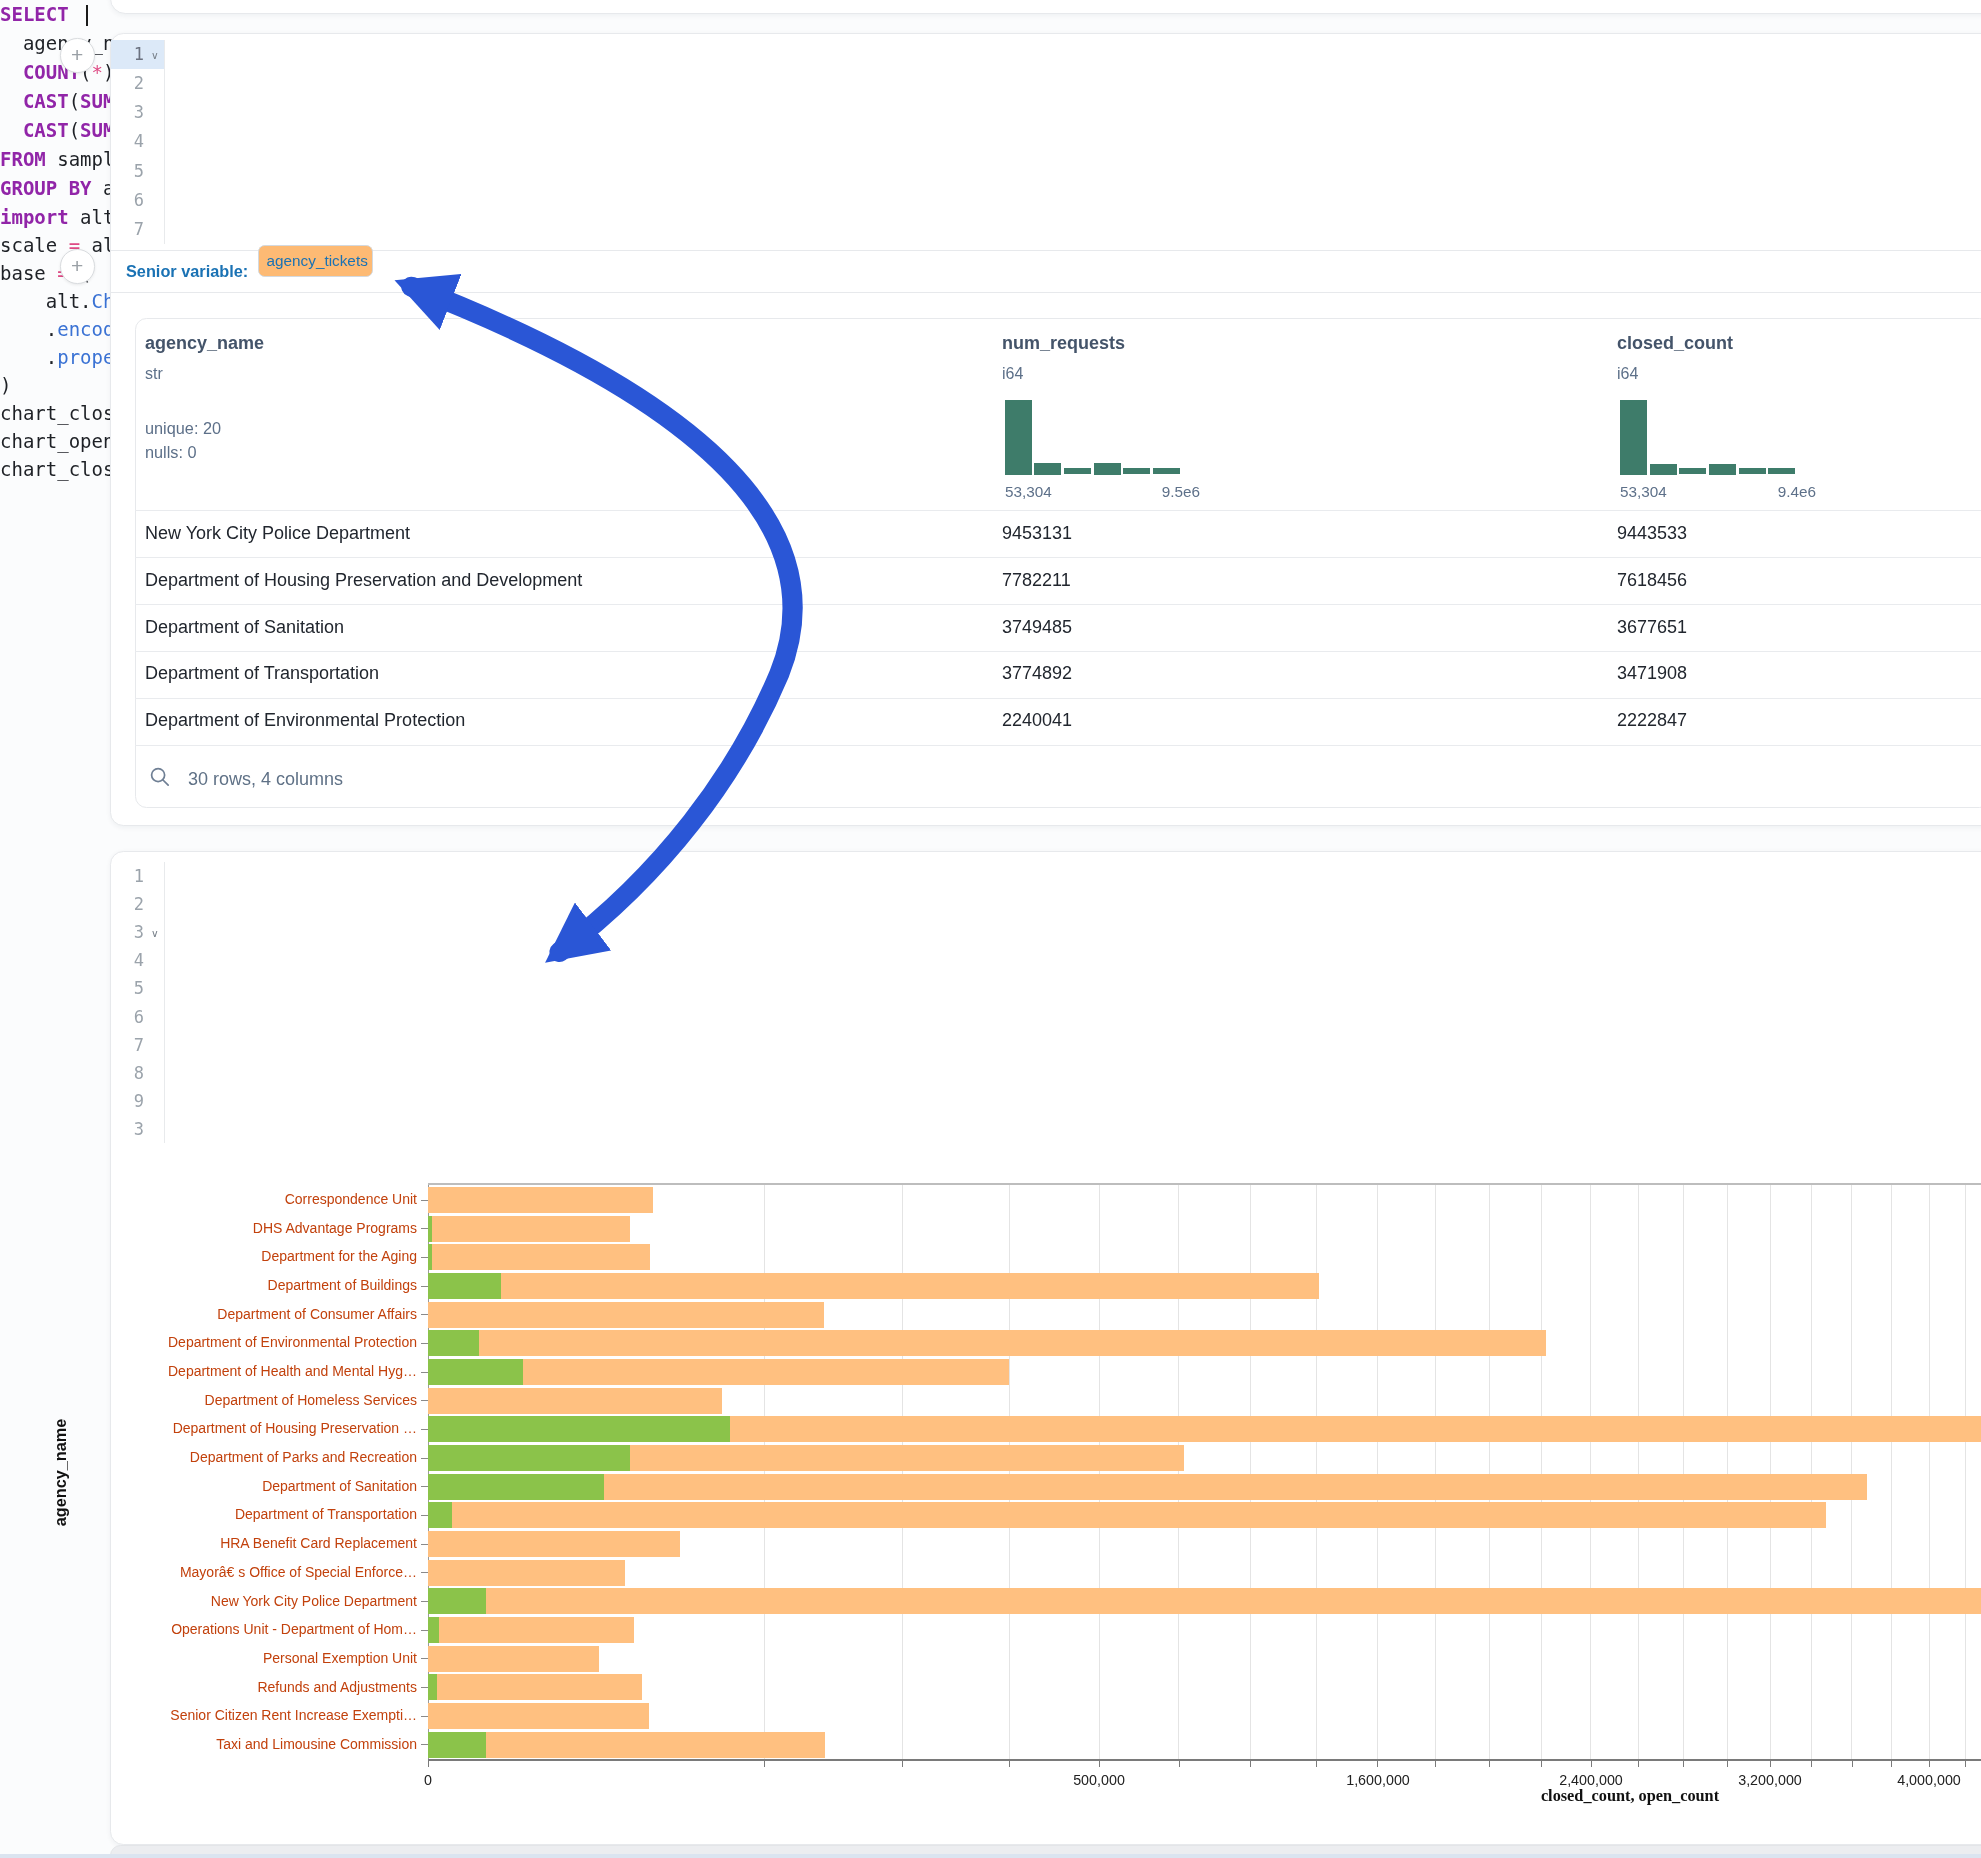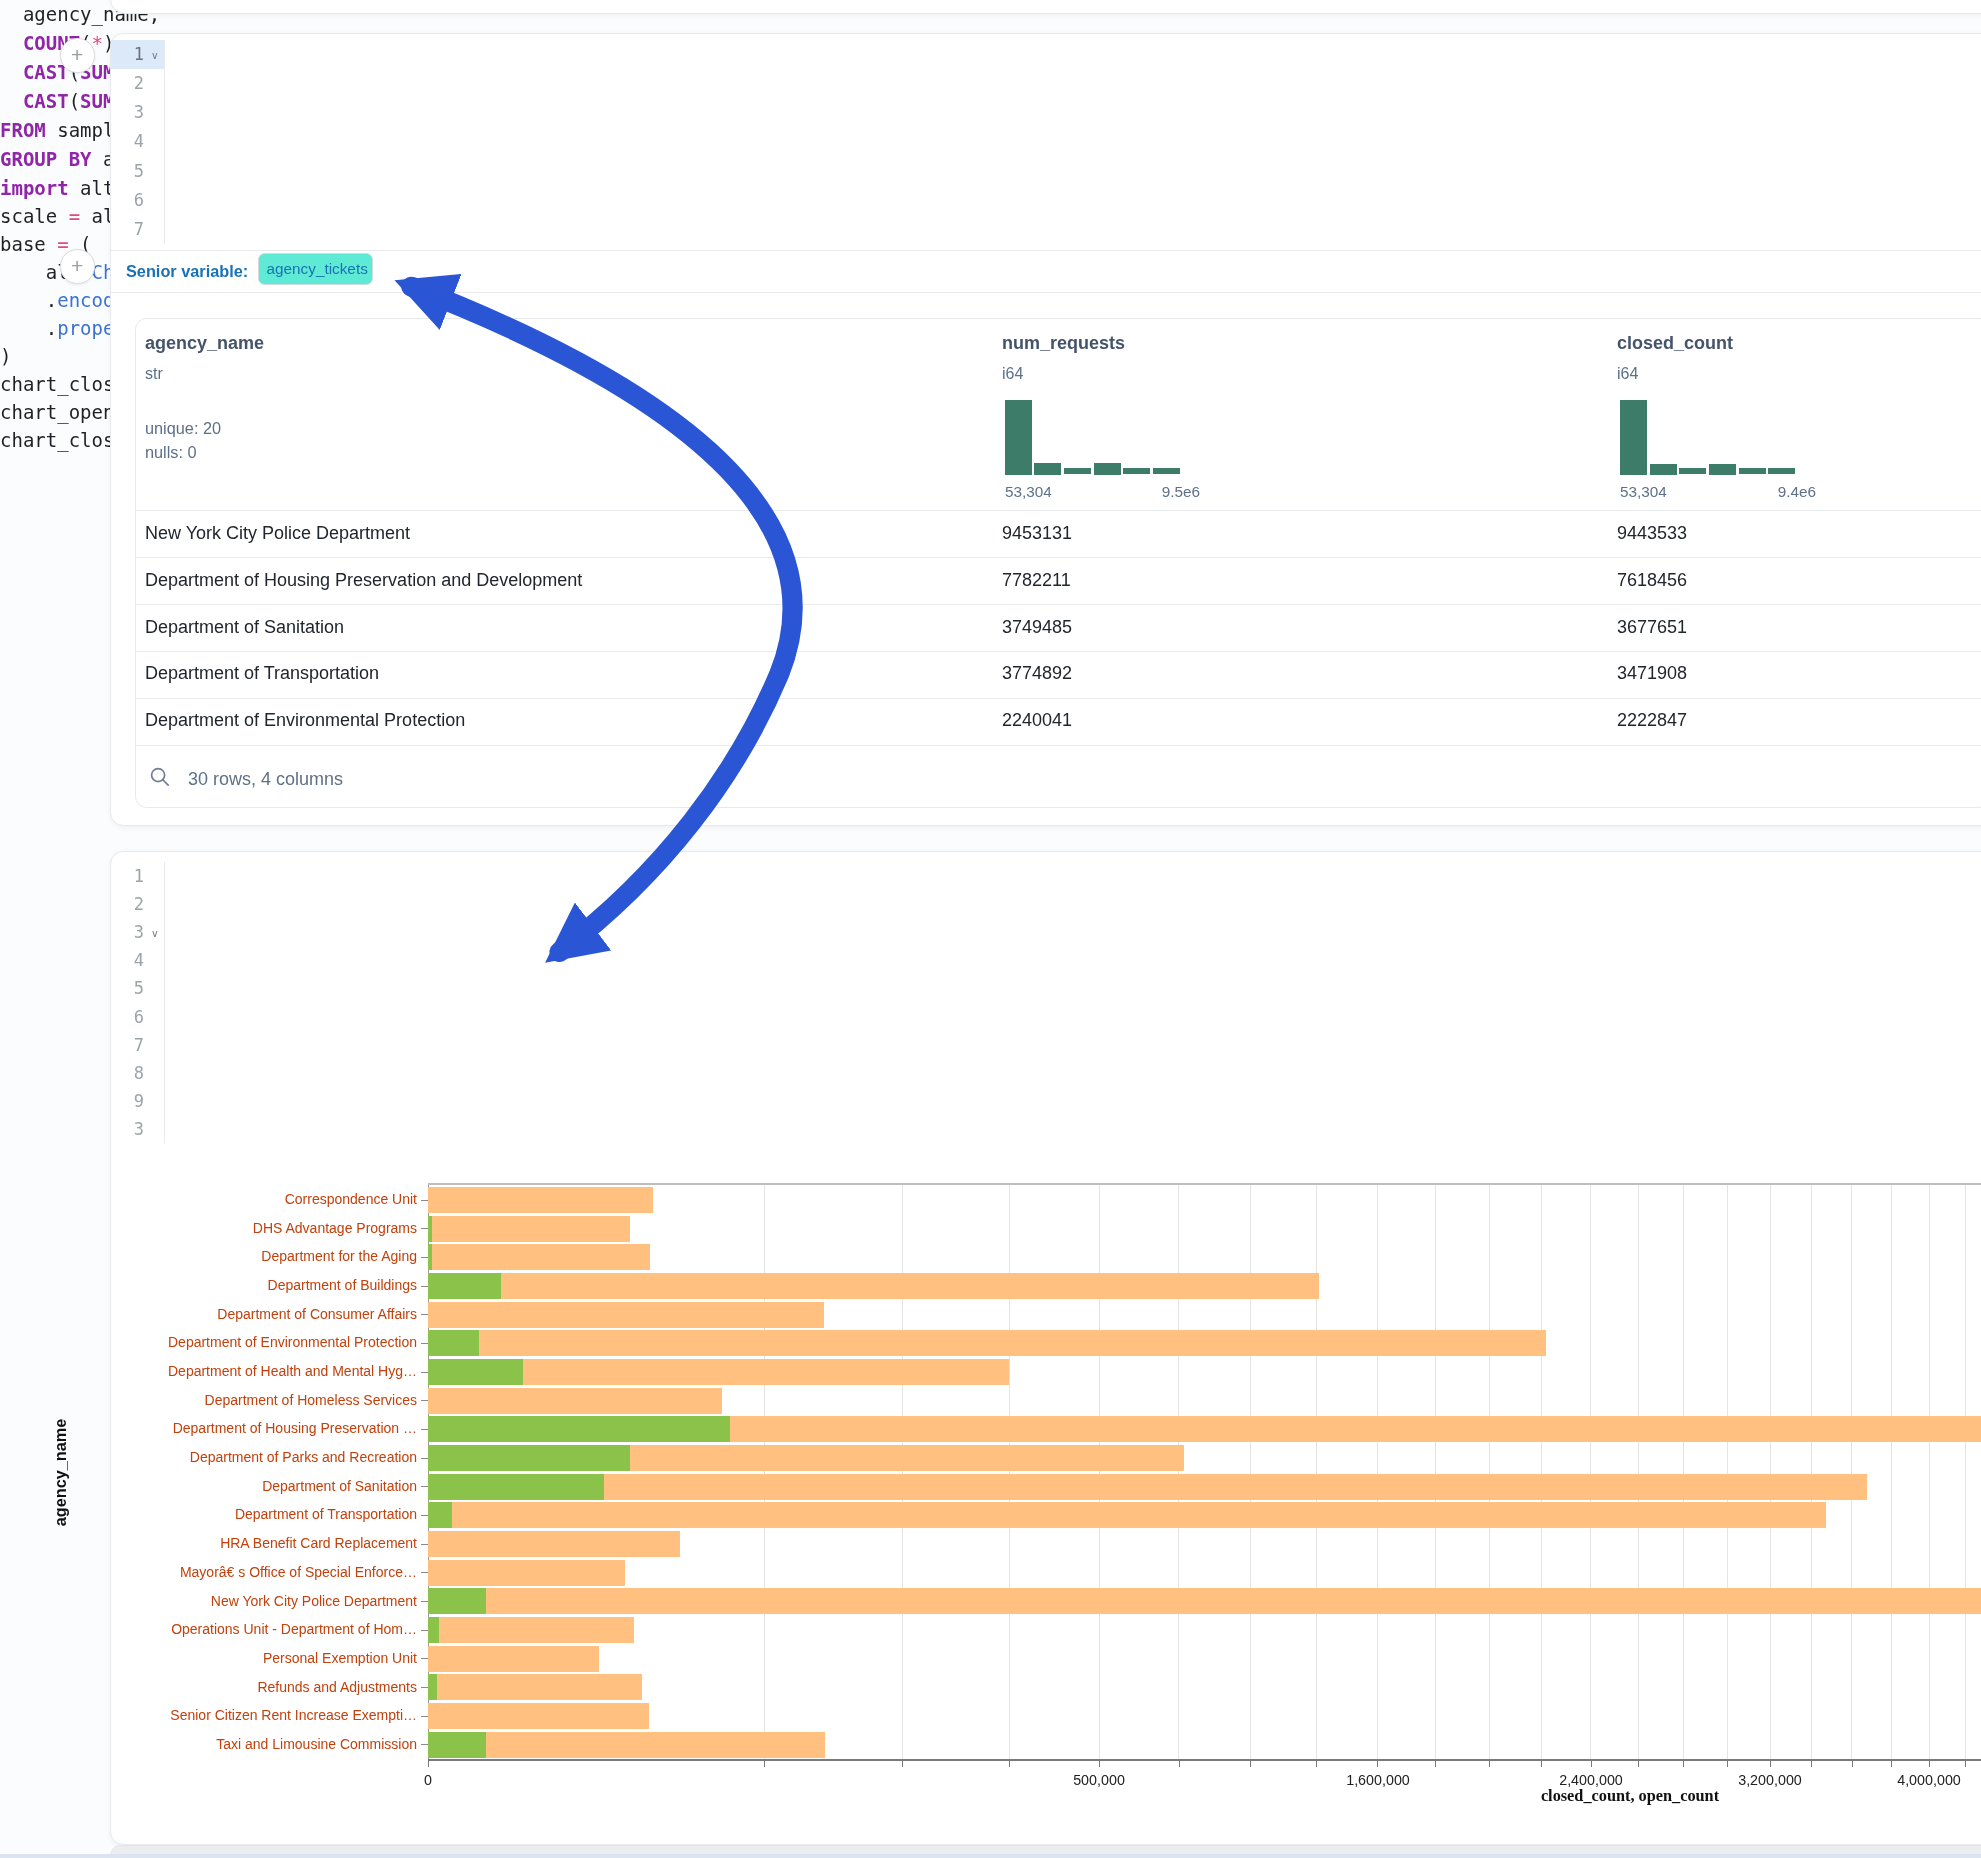--- a/index.html
+++ b/index.html
@@ -53,39 +53,40 @@
 <div class="abs" style="left:110px;top:1845px;width:1902px;height:19px;background:#ecedf0;border:1px solid #e3e5e8;border-radius:13.4px;"></div>
 <div class="abs" style="left:0;top:1854px;width:1982px;height:3.8px;background:#dbe4f0;"></div>
 
 <div class="plus-btn" style="left:60px;top:38px;">+</div>
 <div class="plus-btn" style="left:60px;top:249px;">+</div>
 
 <div id="sql-code">
     <div class="active-bg" style="left: 111px; top: 40px; width: 54px; height: 29px;"></div>
     <div class="gutter-num" style="left: 103px; top: 44px; color: rgb(107, 114, 128);">1</div>
     <div class="gutter-chev" style="left: 151px; top: 49px;">∨</div>
+    <div class="mono" style="left: 178px; top: 40px; height: 29px; line-height: 29px;"><span class="tok-kw">SELECT</span><span class="tok-pl"> </span><span class="cursor"></span></div>
     <div class="gutter-num" style="left: 103px; top: 73px;">2</div>
     <div class="mono" style="left: 178px; top: 69px; height: 29px; line-height: 29px;"><span class="tok-pl">  agency_name,</span></div>
     <div class="gutter-num" style="left: 103px; top: 102px;">3</div>
     <div class="mono" style="left: 178px; top: 98px; height: 29px; line-height: 29px;"><span class="tok-pl">  </span><span class="tok-kw">COUNT</span><span class="tok-pl">(</span><span class="tok-op">*</span><span class="tok-pl">) </span><span class="tok-kw">AS</span><span class="tok-pl"> num_requests,</span></div>
     <div class="gutter-num" style="left: 103px; top: 131px;">4</div>
     <div class="mono" style="left: 178px; top: 128px; height: 29px; line-height: 29px;"><span class="tok-pl">  </span><span class="tok-kw">CAST</span><span class="tok-pl">(</span><span class="tok-kw">SUM</span><span class="tok-pl">(</span><span class="tok-kw">CASE</span><span class="tok-pl"> </span><span class="tok-kw">WHEN</span><span class="tok-pl"> status </span><span class="tok-op">=</span><span class="tok-pl"> </span><span class="tok-str">'Closed'</span><span class="tok-pl"> </span><span class="tok-kw">THEN</span><span class="tok-pl"> </span><span class="tok-num">1</span><span class="tok-pl"> </span><span class="tok-kw">ELSE</span><span class="tok-pl"> </span><span class="tok-num">0</span><span class="tok-pl"> </span><span class="tok-kw">END</span><span class="tok-pl">) </span><span class="tok-kw">AS</span><span class="tok-pl"> INT64) </span><span class="tok-kw">AS</span><span class="tok-pl"> closed_count,</span></div>
     <div class="gutter-num" style="left: 103px; top: 161px;">5</div>
     <div class="mono" style="left: 178px; top: 157px; height: 29px; line-height: 29px;"><span class="tok-pl">  </span><span class="tok-kw">CAST</span><span class="tok-pl">(</span><span class="tok-kw">SUM</span><span class="tok-pl">(</span><span class="tok-kw">CASE</span><span class="tok-pl"> </span><span class="tok-kw">WHEN</span><span class="tok-pl"> status </span><span class="tok-op">=</span><span class="tok-pl"> </span><span class="tok-str">'Open'</span><span class="tok-pl"> </span><span class="tok-kw">THEN</span><span class="tok-pl"> </span><span class="tok-num">1</span><span class="tok-pl"> </span><span class="tok-kw">ELSE</span><span class="tok-pl"> </span><span class="tok-num">0</span><span class="tok-pl"> </span><span class="tok-kw">END</span><span class="tok-pl">) </span><span class="tok-kw">AS</span><span class="tok-pl"> INT64) </span><span class="tok-kw">AS</span><span class="tok-pl"> open_count</span></div>
     <div class="gutter-num" style="left: 103px; top: 190px;">6</div>
     <div class="mono" style="left: 178px; top: 186px; height: 29px; line-height: 29px;"><span class="tok-kw">FROM</span><span class="tok-pl"> sample_data.nyc.service_requests</span></div>
     <div class="gutter-num" style="left: 103px; top: 219px;">7</div>
     <div class="mono" style="left: 178px; top: 215px; height: 29px; line-height: 29px;"><span class="tok-kw">GROUP BY</span><span class="tok-pl"> agency_name </span><span class="tok-kw">ORDER BY</span><span class="tok-pl"> closed_count </span><span class="tok-kw">DESC</span><span class="tok-pl"> </span><span class="tok-kw">LIMIT</span><span class="tok-pl"> </span><span class="tok-num">20</span></div>
     <div class="gutter-line" style="left: 164px; top: 40px; height: 204px;"></div>
   </div>
 
 <div class="divider" style="top:250px;"></div>
 <div class="abs" style="left:126px;top:262px;font-size:16.3px;font-weight:bold;color:#1a72b4;">Senior variable:</div>
-<div class="abs" style="left:258px;top:253px;width:113px;height:30px;border:1.4px solid #d3d9df;border-radius:6.7px;
-            background:#5eead4;overflow:hidden;">
+<div class="abs" style="left:258px;top:245px;width:113px;height:30px;border:1.4px solid #d3d9df;border-radius:6.7px;
+            background:#fdba74;overflow:hidden;">
   <span style="display:block;padding-left:7.6px;line-height:30px;font-size:15.3px;color:#1a72b4;white-space:nowrap;">agency_tickets</span>
 </div>
 <div class="divider" style="top:292px;"></div>
 
 <div class="card" style="left:135px;top:318px;width:1854px;height:488px;border-radius:11.5px;box-shadow:none;"></div>
 <div id="result-table">
     <div class="colname" style="left: 145px; top: 333px;">agency_name</div>
     <div class="coltype" style="left: 145px; top: 365px;">str</div>
     <div class="colstat" style="left: 145px; top: 419px;">unique: 20</div>
     <div class="colstat" style="left: 145px; top: 443px;">nulls: 0</div>

